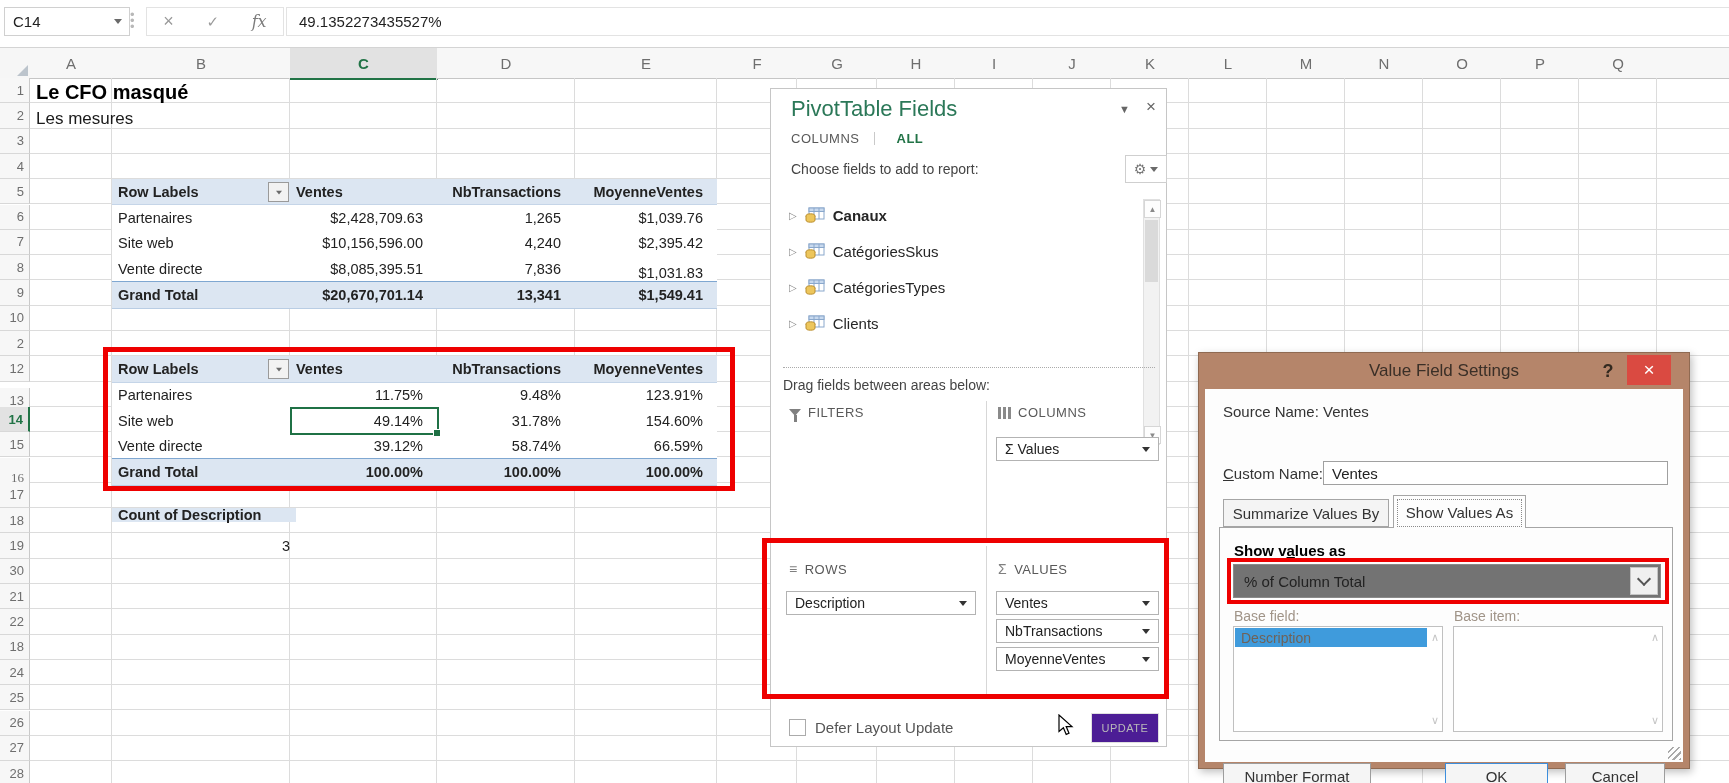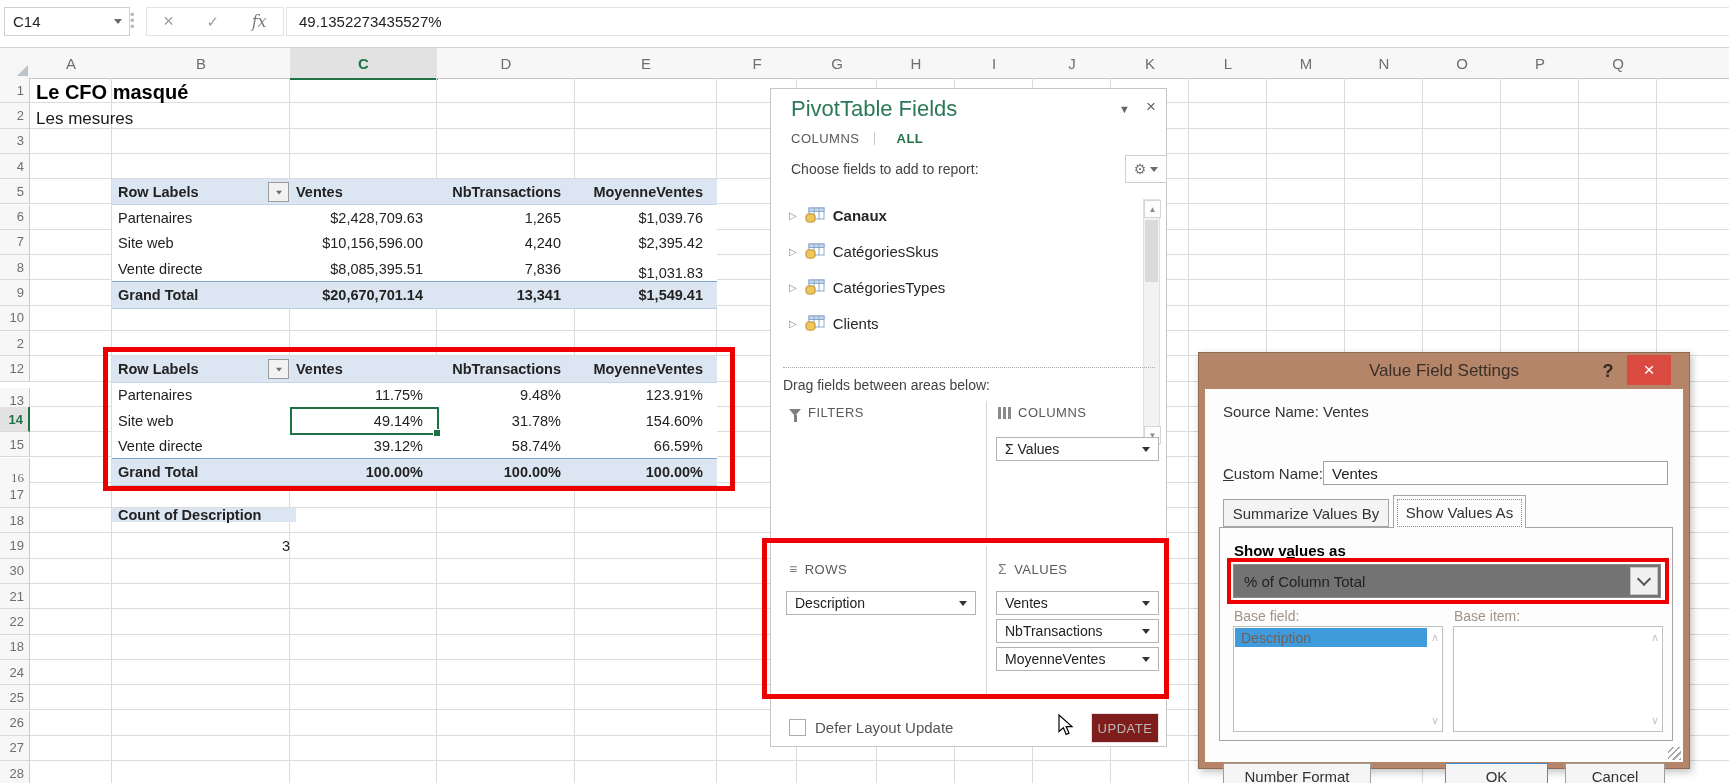--- a/index.html
+++ b/index.html
@@ -64,22 +64,22 @@
   #fthumb{position:absolute;left:1px;top:20px;width:13px;height:62px;background:#dadada}
   #dots-sep{position:absolute;left:12px;top:278px;width:372px;border-top:1px dotted #ababab}
   #draglbl{position:absolute;left:12px;top:288px;font-size:14px;color:#444}
   .qlbl{position:absolute;font-size:13px;letter-spacing:.5px;color:#595959;display:flex;align-items:center;gap:7px}
   .qdiv{position:absolute;background:#d7d7d7}
   .fdrop{position:absolute;height:24px;border:1px solid #b3b3b3;background:#fff;display:flex;align-items:center;
          padding:0 8px;font-size:14px;color:#222;box-sizing:border-box;width:163px}
   .fdrop .tri-down{margin-left:auto;border-top-color:#333}
   #defer{position:absolute;left:18px;top:630px;display:flex;align-items:center;gap:9px;font-size:15px;color:#555}
   #defer .cb{width:15px;height:15px;border:1px solid #ababab;background:#fff}
-  #updbtn{position:absolute;left:320px;top:624px;width:66px;height:28px;border:1px solid #e0e0e0;background:#7f1d1d;
-          color:#b9b9b9;font-size:13px;letter-spacing:.5px;display:flex;align-items:center;justify-content:center}
+  #updbtn{position:absolute;left:320px;top:624px;width:66px;height:28px;border:1px solid #e0e0e0;background:#4c1d95;
+          color:#b9b9b9;font-size:11px;letter-spacing:.5px;display:flex;align-items:center;justify-content:center}
   .funnel{width:0;height:0;border-left:6px solid transparent;border-right:6px solid transparent;border-top:7px solid #808080;position:relative}
   .funnel:after{content:"";position:absolute;left:-1.5px;top:-1px;width:3px;height:7px;background:#808080}
   .colico{display:inline-flex;gap:2px}.colico i{width:3px;height:12px;background:#8a8a8a}
   
   #dlg{left:1198px;top:352px;width:492px;height:417px;background:#b5856a;border:1px solid #8f6a52;box-sizing:border-box;box-shadow:2px 3px 8px rgba(0,0,0,.25)}
   #dlg-title{position:absolute;left:0;top:0;width:100%;height:36px;display:flex;align-items:center;justify-content:center;
              font-size:17px;color:#3a2f27}
   #dlg-help{position:absolute;left:396px;top:5px;width:26px;height:26px;color:#33291f;font-size:18px;font-weight:bold;display:flex;align-items:center;justify-content:center}
   #dlg-x{position:absolute;left:428px;top:2px;width:44px;height:30px;background:#da4a41;color:#fff;font-size:19px;display:flex;align-items:center;justify-content:center}
   #dlg-body{position:absolute;left:6px;top:36px;width:478px;height:373px;background:#fdfdfd}

